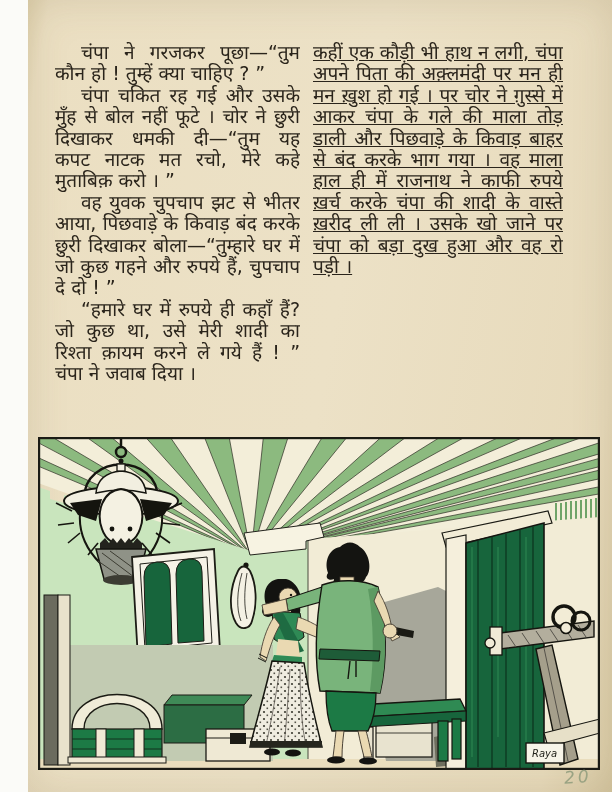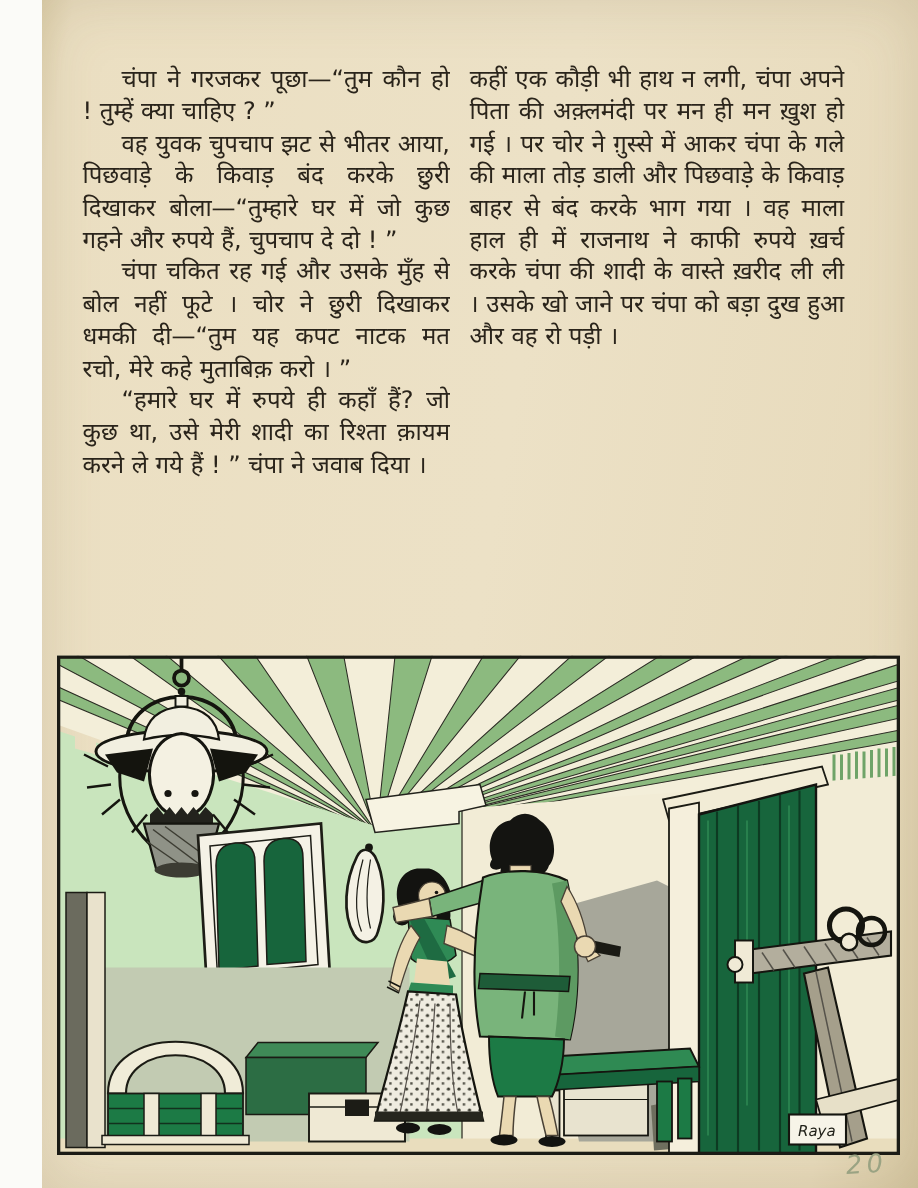--- a/index.html
+++ b/index.html
@@ -8,46 +8,46 @@
     background:#fbfbf8;
     font-family:"DejaVu Sans","Liberation Sans",sans-serif;
   }
   .page{
     position:absolute;left:28px;top:0;width:584px;height:792px;
     background:linear-gradient(100deg,#e2d5b2 0%,#ebdfc2 3%,#ece1c6 50%,#e7dabb 90%,#d9cba6 100%);
     box-shadow:inset 0 0 40px rgba(120,100,60,.18);
   }
   .col{
     position:absolute;top:42px;height:392px;overflow:hidden;
-    font-size:16px;line-height:21.4px;text-align:justify;
+    font-size:19px;line-height:21.4px;text-align:justify;
     color:#2a241b;
   }
   .col p{margin:0;text-indent:26px;}
-  .col p.cont{text-indent:0;}
+  .col p.cont{text-indent:0;text-decoration:underline;}
   .col-left{left:27px;width:245px;}
   .col-right{left:285px;width:250px;}
   .illustration{
     position:absolute;left:10px;top:437px;width:562px;height:333px;
   }
   .pagenum{
     position:absolute;left:536px;top:766px;width:50px;
     font-style:italic;font-size:17px;color:#9aa383;
     transform:rotate(-4deg);letter-spacing:3px;
   }
   svg text{font-family:"DejaVu Sans","Liberation Sans",sans-serif;}
 </style>
 </head>
 <body>
 
 <div class="page">
 
   <div class="col col-left">
     <p>चंपा ने गरजकर पूछा—“तुम कौन हो ! तुम्हें क्या चाहिए ? ”</p>
+    <p>चंपा चकित रह गई और उसके मुँह से बोल नहीं फूटे ।  चोर ने छुरी दिखाकर धमकी दी—“तुम यह कपट नाटक मत रचो, मेरे कहे मुताबिक़ करो । ”</p>
     <p>वह युवक चुपचाप झट से भीतर आया, पिछवाड़े के किवाड़ बंद करके छुरी दिखाकर बोला—“तुम्हारे घर में जो कुछ गहने और रुपये हैं, चुपचाप दे दो ! ”</p>
-    <p>चंपा चकित रह गई और उसके मुँह से बोल नहीं फूटे ।  चोर ने छुरी दिखाकर धमकी दी—“तुम यह कपट नाटक मत रचो, मेरे कहे मुताबिक़ करो । ”</p>
     <p>“हमारे घर में रुपये ही कहाँ हैं? जो कुछ था, उसे मेरी शादी का रिश्ता क़ायम करने ले गये हैं ! ”  चंपा ने जवाब दिया ।</p>
   </div>
 
   <div class="col col-right">
     <p class="cont">कहीं एक कौड़ी भी हाथ न लगी, चंपा अपने पिता की अक़्लमंदी पर मन ही मन ख़ुश हो गई ।  पर चोर ने ग़ुस्से में आकर चंपा के गले की माला तोड़ डाली और पिछवाड़े के किवाड़ बाहर से बंद करके भाग गया ।  वह माला हाल ही में राजनाथ ने काफी रुपये ख़र्च करके चंपा की शादी के वास्ते ख़रीद ली ली ।  उसके खो जाने पर चंपा को बड़ा दुख हुआ और वह रो पड़ी ।</p>
   </div>
 
   <svg class="illustration" viewBox="0 0 562 333" width="562" height="333">
     <defs>
       <clipPath id="ceilclip">

